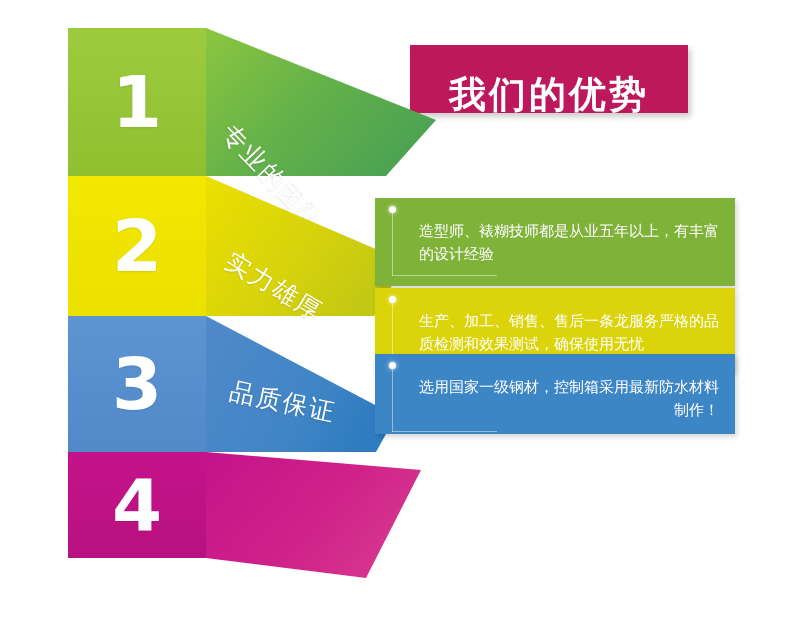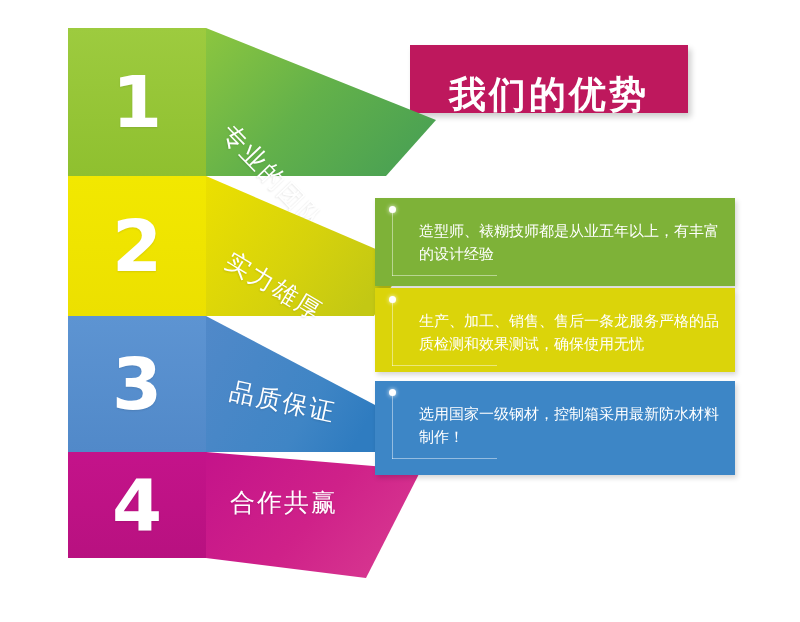--- a/index.html
+++ b/index.html
@@ -89,21 +89,21 @@
 
   
   .descpanel {
     position:absolute;
     left:375px;
     width:360px;
     box-shadow:2px 3px 5px rgba(0,0,0,0.16);
   }
   .d1 { top:198px; height:88px;  background:#7eb238; }
   .d2 { top:288px; height:84px;  background:#dbd40a; }
-  .d3 { top:381px; height:94px;  background:#3d86c6; }
+  .d3 { top:354px; height:80px;  background:#3d86c6;text-align:right; }
   .d4 { top:460px; height:90px;  background:#d30e8b; }
 
   .desc-bracket {
     position:absolute;
     left:17px; top:10px;
     width:1px; height:68px;
     background:rgba(255,255,255,0.45);
   }
   .desc-bracket::after {
     content:"";
@@ -185,21 +185,20 @@
     <svg width="215" height="130" viewBox="0 0 215 130">
       <defs>
         <linearGradient id="g4" x1="0" y1="0" x2="1" y2="0.5">
           <stop offset="0" stop-color="#c4138a"></stop>
           <stop offset="0.6" stop-color="#cf2189"></stop>
           <stop offset="1" stop-color="#d6348f"></stop>
         </linearGradient>
       </defs>
       <polygon points="0,0 0,106 160,126 215,18" fill="url(#g4)"></polygon>
     </svg>
-    <span class="wlabel">合作共赢</span>
   </div>
 
   <div class="numblock nb1">
     <span class="num">1</span>
   </div>
   <div class="numblock nb2">
     <span class="num">2</span>
   </div>
   <div class="numblock nb3">
     <span class="num">3</span>

